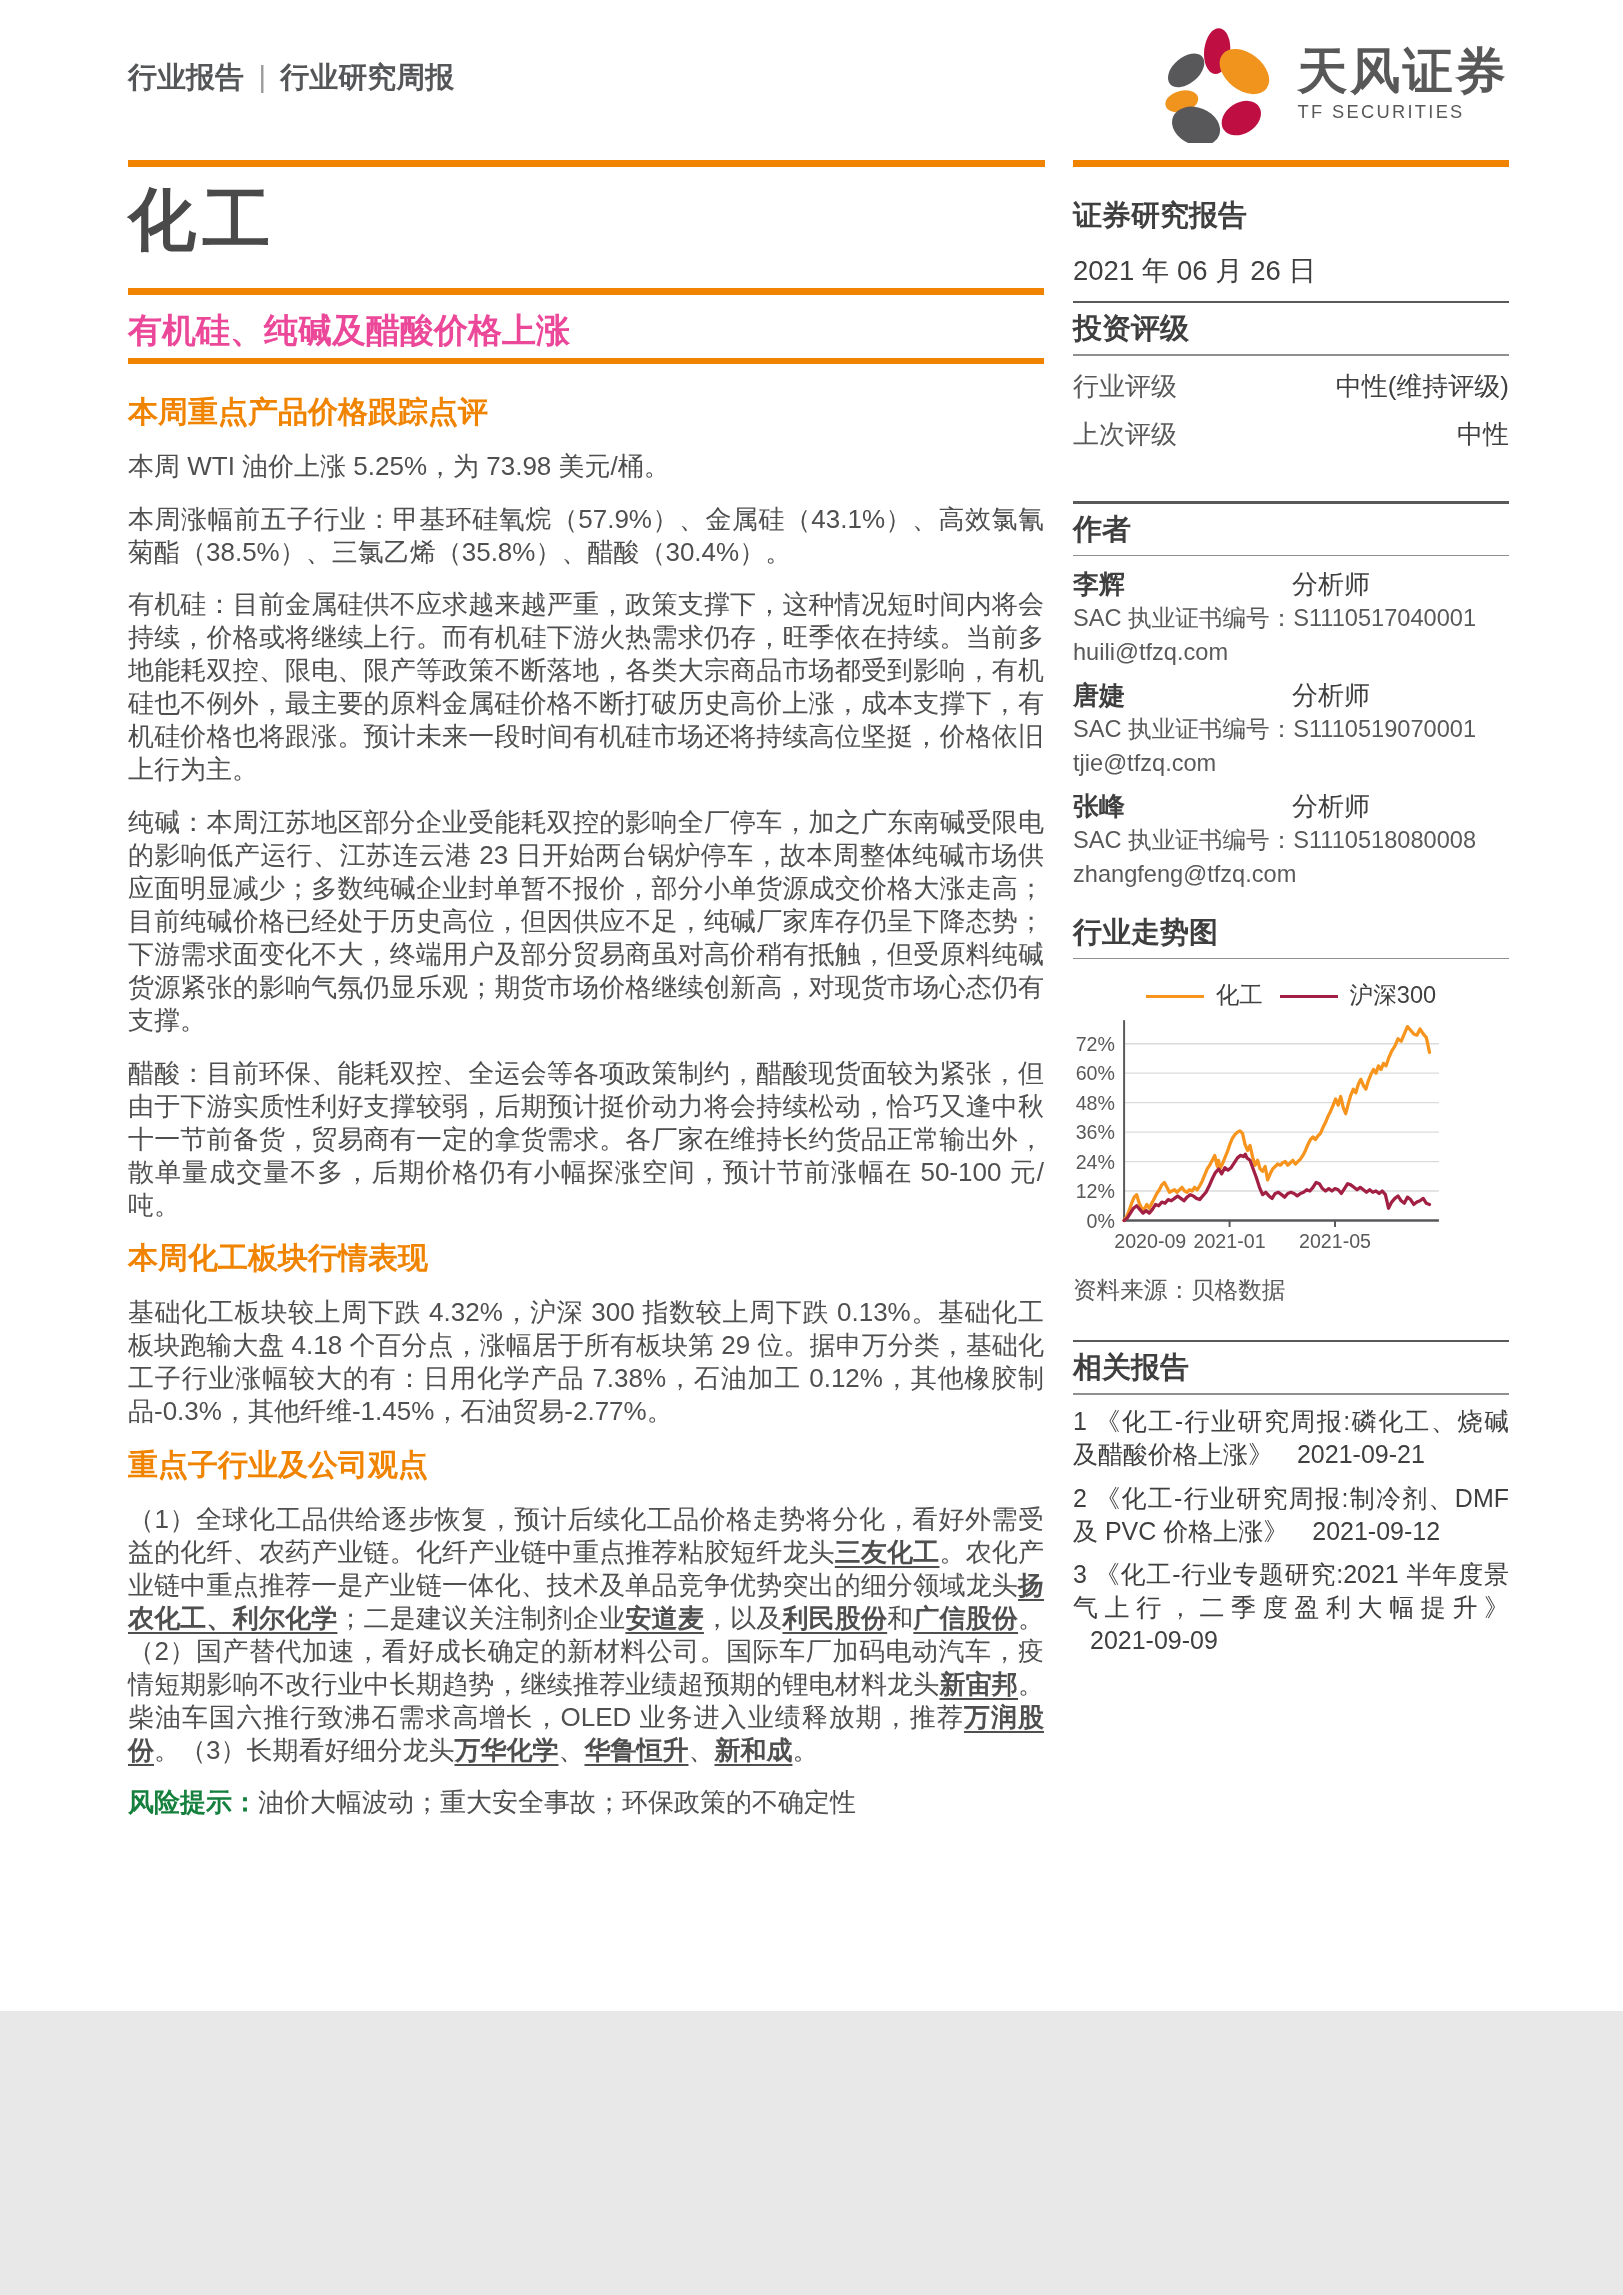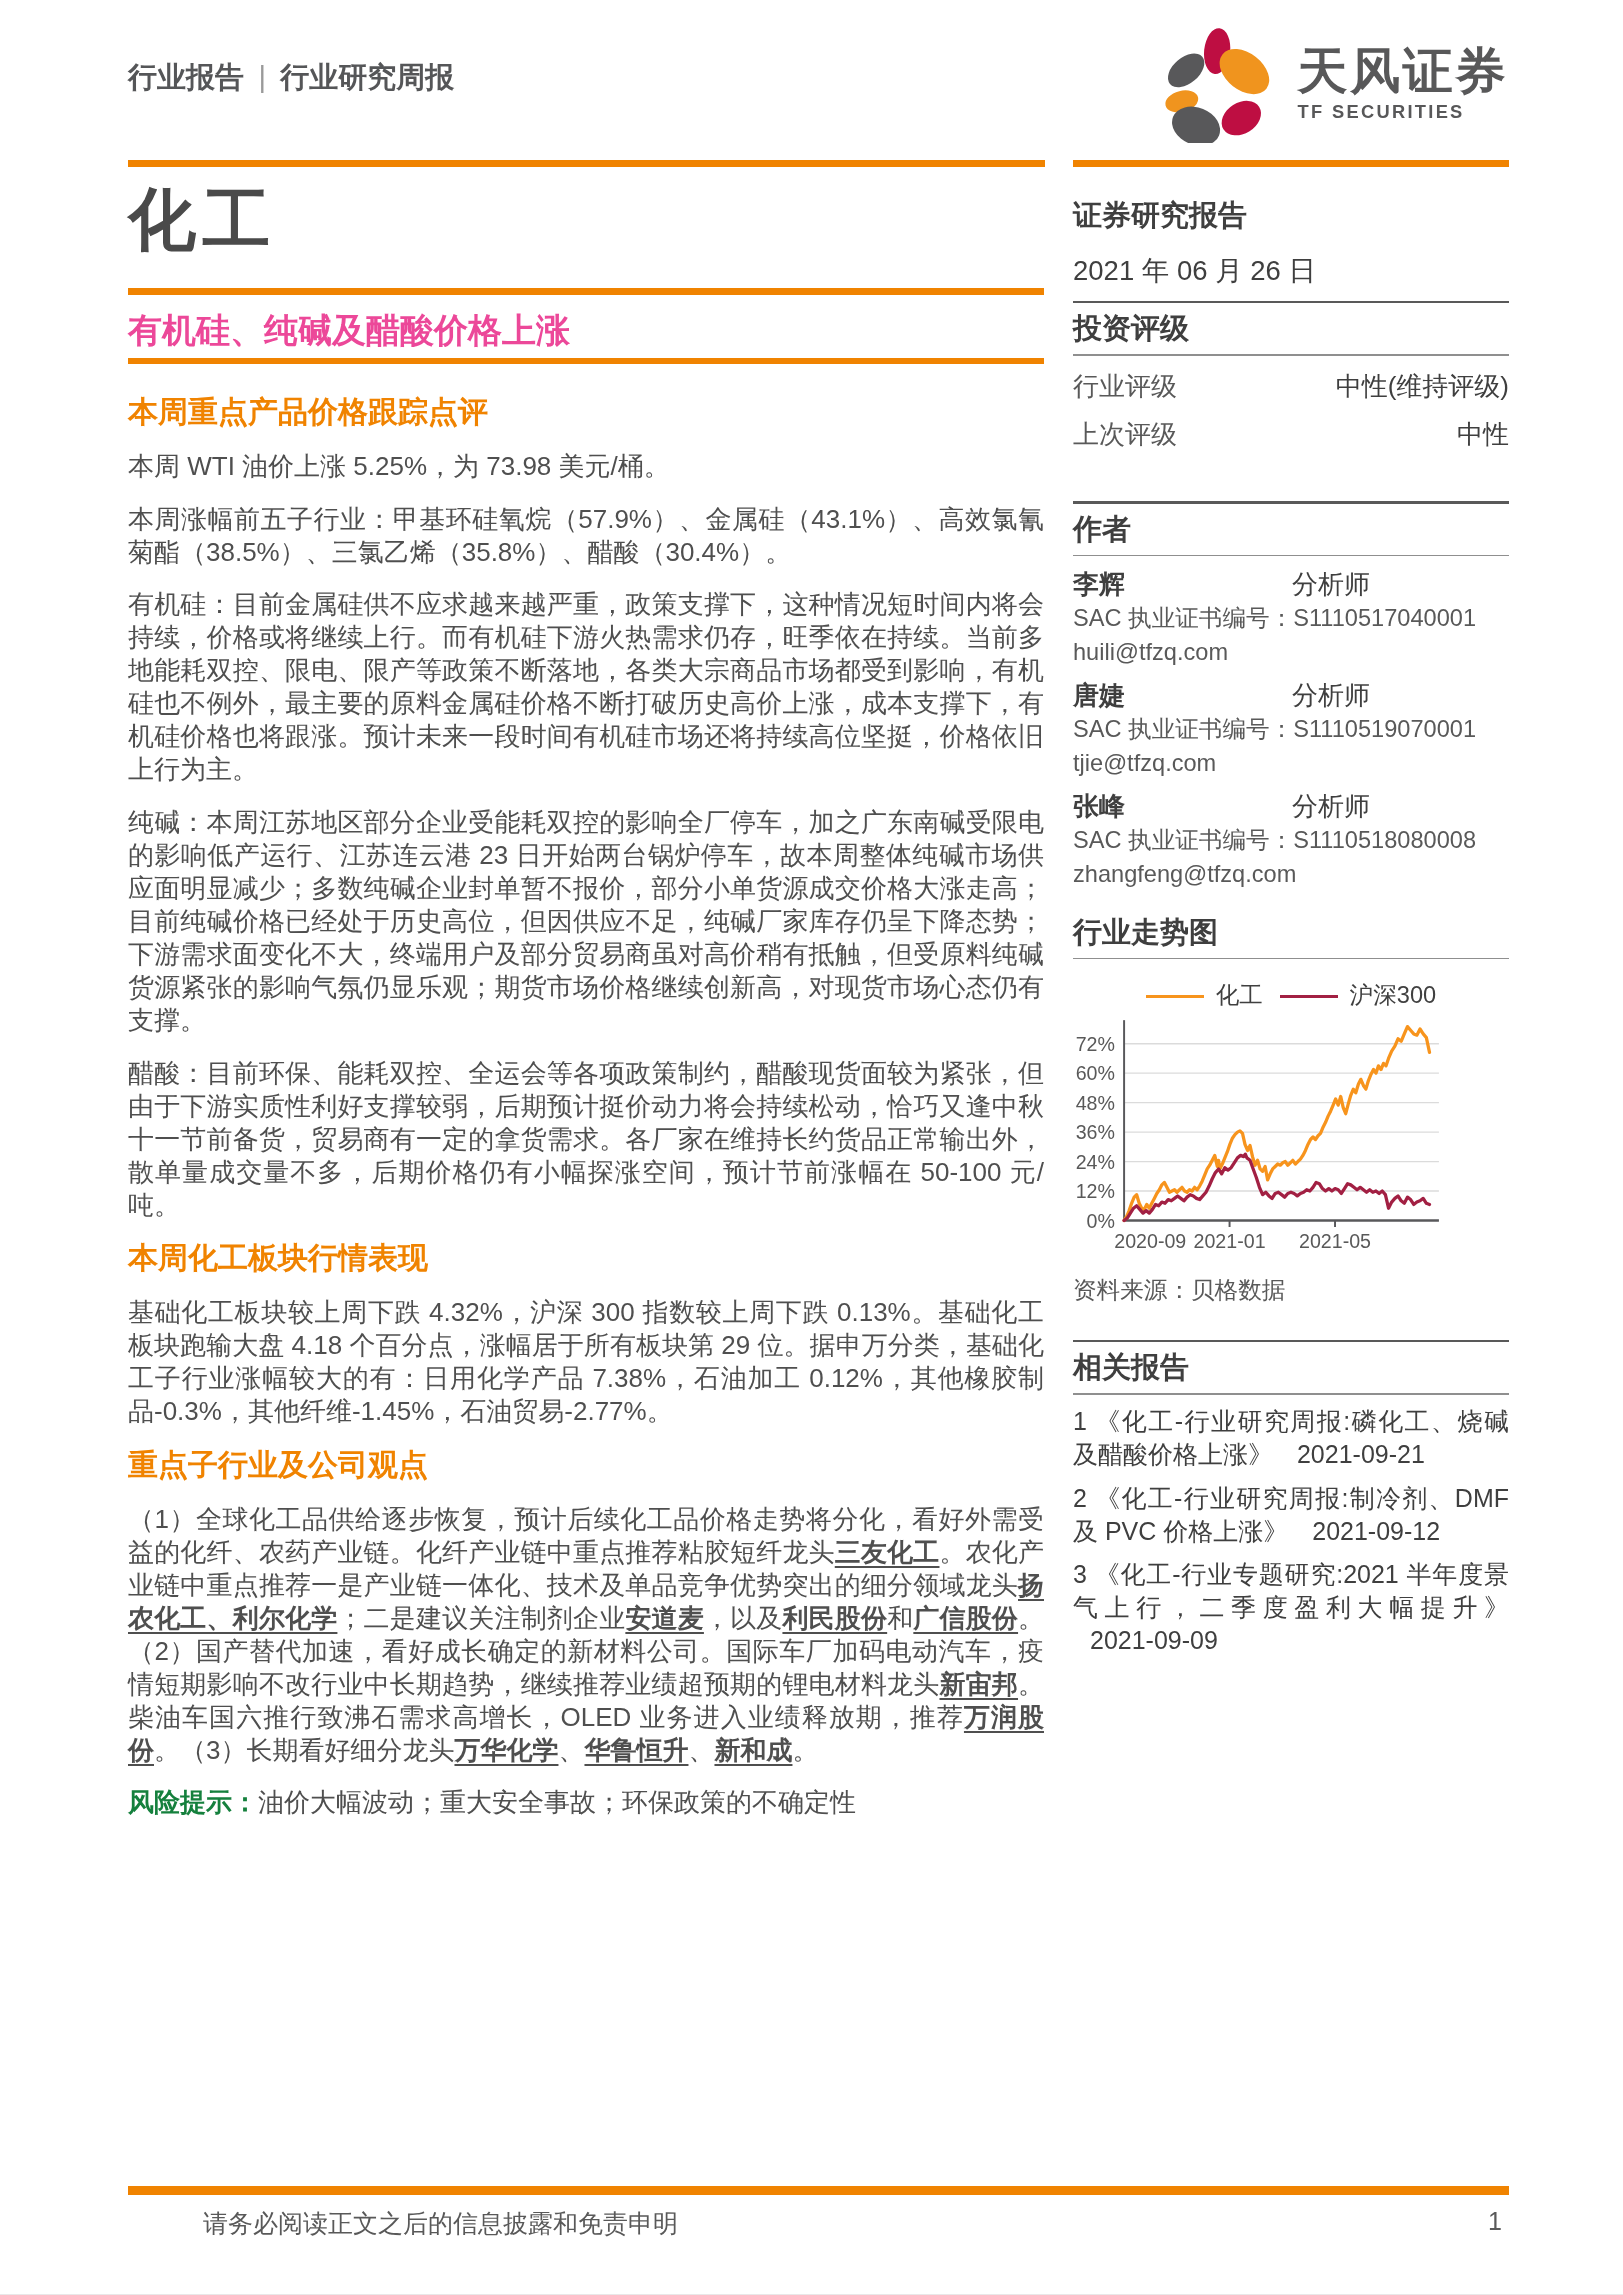--- a/index.html
+++ b/index.html
@@ -1,26 +1,26 @@
 <!DOCTYPE html>
 <html style="font-size:10.5px"><head>
 <meta charset="utf-8">
 <style>
   html,body{margin:0;padding:0;background:#e8e8e8;}
   .page{
-    position:relative;width:1623px;height:2294px;background:#ffffff;
+    position:relative;width:1623px;height:2011px;background:#ffffff;
     font-family:"Liberation Sans","DejaVu Sans",sans-serif;overflow:hidden;
   }
   
   .masthead{position:absolute;left:128px;top:58px;font-size:29px;font-weight:bold;color:#555658;}
   .masthead .divider{color:#9a9a9a;font-weight:normal;padding:0 14.4px;}
   .logo{position:absolute;top:25px;right:115px;display:flex;align-items:center;}
   .logo-text{margin-left:17px;}
   .brand-cn{font-size:50px;font-weight:bold;color:#585859;letter-spacing:2.6px;line-height:1.05;}
-  .brand-en{font-size:18.3px;font-weight:bold;color:#585859;letter-spacing:2.3px;margin-top:3.9px;}
+  .brand-en{font-size:18.3px;font-weight:normal;color:#585859;letter-spacing:2.3px;margin-top:3.9px;}
   .rule-orange{position:absolute;height:6.5px;background:#F08300;}
   
   .leftcol{position:absolute;left:128px;top:185px;width:916px;color:#4f4f4f;}
   .industry-title{font-size:68px;font-weight:bold;color:#4a4a4a;letter-spacing:6.5px;line-height:1.0;}
   .hr-orange{height:6.5px;background:#F08300;border:none;margin:35px 0 0 0;}
   .hr-orange2{height:6.5px;background:#F08300;border:none;margin:9.2px 0 0 0;}
   .subtitle{font-size:34px;font-weight:bold;color:#ec4899;margin-top:17px;line-height:37px;}
   .sec-h{font-size:30px;font-weight:bold;color:#F08300;line-height:33px;margin:14.4px 0 22px 0;}
   .sec-h.first{margin-top:31px;}
   .leftcol p{font-size:26px;line-height:33px;margin:0 0 19.6px 0;text-align:justify;}

